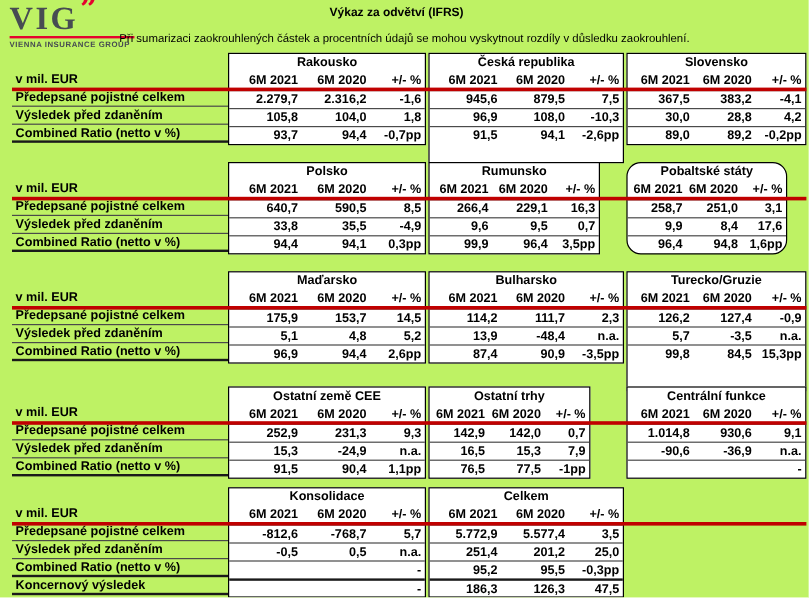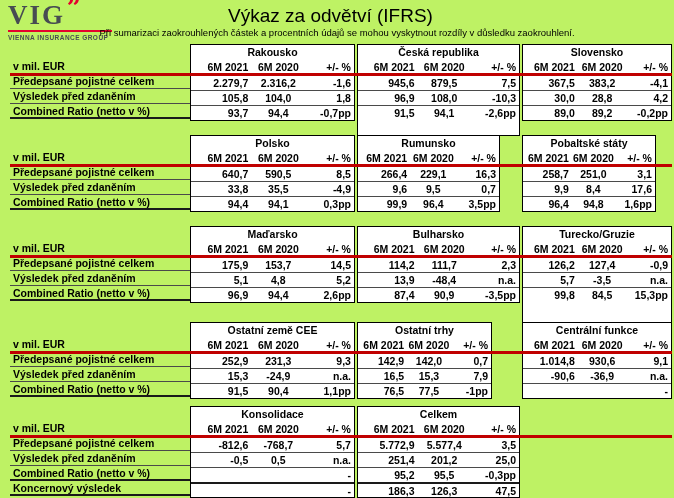--- a/index.html
+++ b/index.html
@@ -19,21 +19,21 @@
     color:#e4032e; position:absolute; right:-16px; top:-7px;
   }
   .logo-line { height:2px; background:#e4032e; width:104px; margin-top:1px; }
   .logo-sub {
     font-size:6.5px; font-weight:bold; color:#474c52; letter-spacing:0.45px;
     margin-top:2px; white-space:nowrap;
   }
   
   .title {
     position:absolute; top:5px; left:0; right:13px; text-align:center;
-    font-size:19px; font-weight:normal;
+    font-size:10px; font-weight:bold;
   }
   .subtitle {
     position:absolute; top:27px; left:0; right:0; text-align:center;
     font-size:9.5px;
   }
   
   .group { position:absolute; left:10px; width:662px; }
   .redline { position:absolute; top:29px; left:0; width:662px; height:3px; background:#c00000; z-index:3; }
 
   .labelcol { position:absolute; left:0; top:0; width:180px; }
@@ -46,21 +46,21 @@
 
   .vtable {
     position:absolute; top:0; box-sizing:border-box;
     border:1px solid #000; background:#fff;
   }
   .trow { height:15px; line-height:14px; display:flex; box-sizing:border-box; font-size:10.5px; font-weight:bold; }
   .trow.country { justify-content:center; }
   .trow.data { border-top:1px solid #4a4a4a; }
   .trow.data.thick { border-top:2px solid #1a1a1a; }
   .cell { box-sizing:border-box; text-align:right; padding-right:3px; white-space:nowrap; overflow:hidden; }
-  .c1 { width:37%; } .c2 { width:35%;text-align:center; } .c3 { width:28%; }
+  .c1 { width:37%; } .c2 { width:35%; } .c3 { width:28%; }
 </style>
 </head>
 <body>
 
 <div class="page">
   <div class="logo">
     <span class="logo-row">
       <span class="logo-text">VIG</span><span class="logo-mark">”</span>
     </span>
     <div class="logo-line"></div>
@@ -195,21 +195,21 @@
             <div class="cell c1">9,6</div>
             <div class="cell c2">9,5</div>
             <div class="cell c3">0,7</div>
           </div>
           <div class="trow data">
             <div class="cell c1">99,9</div>
             <div class="cell c2">96,4</div>
             <div class="cell c3">3,5pp</div>
           </div>
         </div>
-        <div class="vtable" style="left: 512px; width: 134px; height: 77px;">
+        <div class="vtable" style="left: 512px; width: 134px; height: 77px; border-radius: 12px;">
           <div class="trow country">Pobaltské státy</div>
           <div class="trow heads">
             <div class="cell c1">6M 2021</div>
             <div class="cell c2">6M 2020</div>
             <div class="cell c3">+/- %</div>
           </div>
           <div class="trow data">
             <div class="cell c1">258,7</div>
             <div class="cell c2">251,0</div>
             <div class="cell c3">3,1</div>

